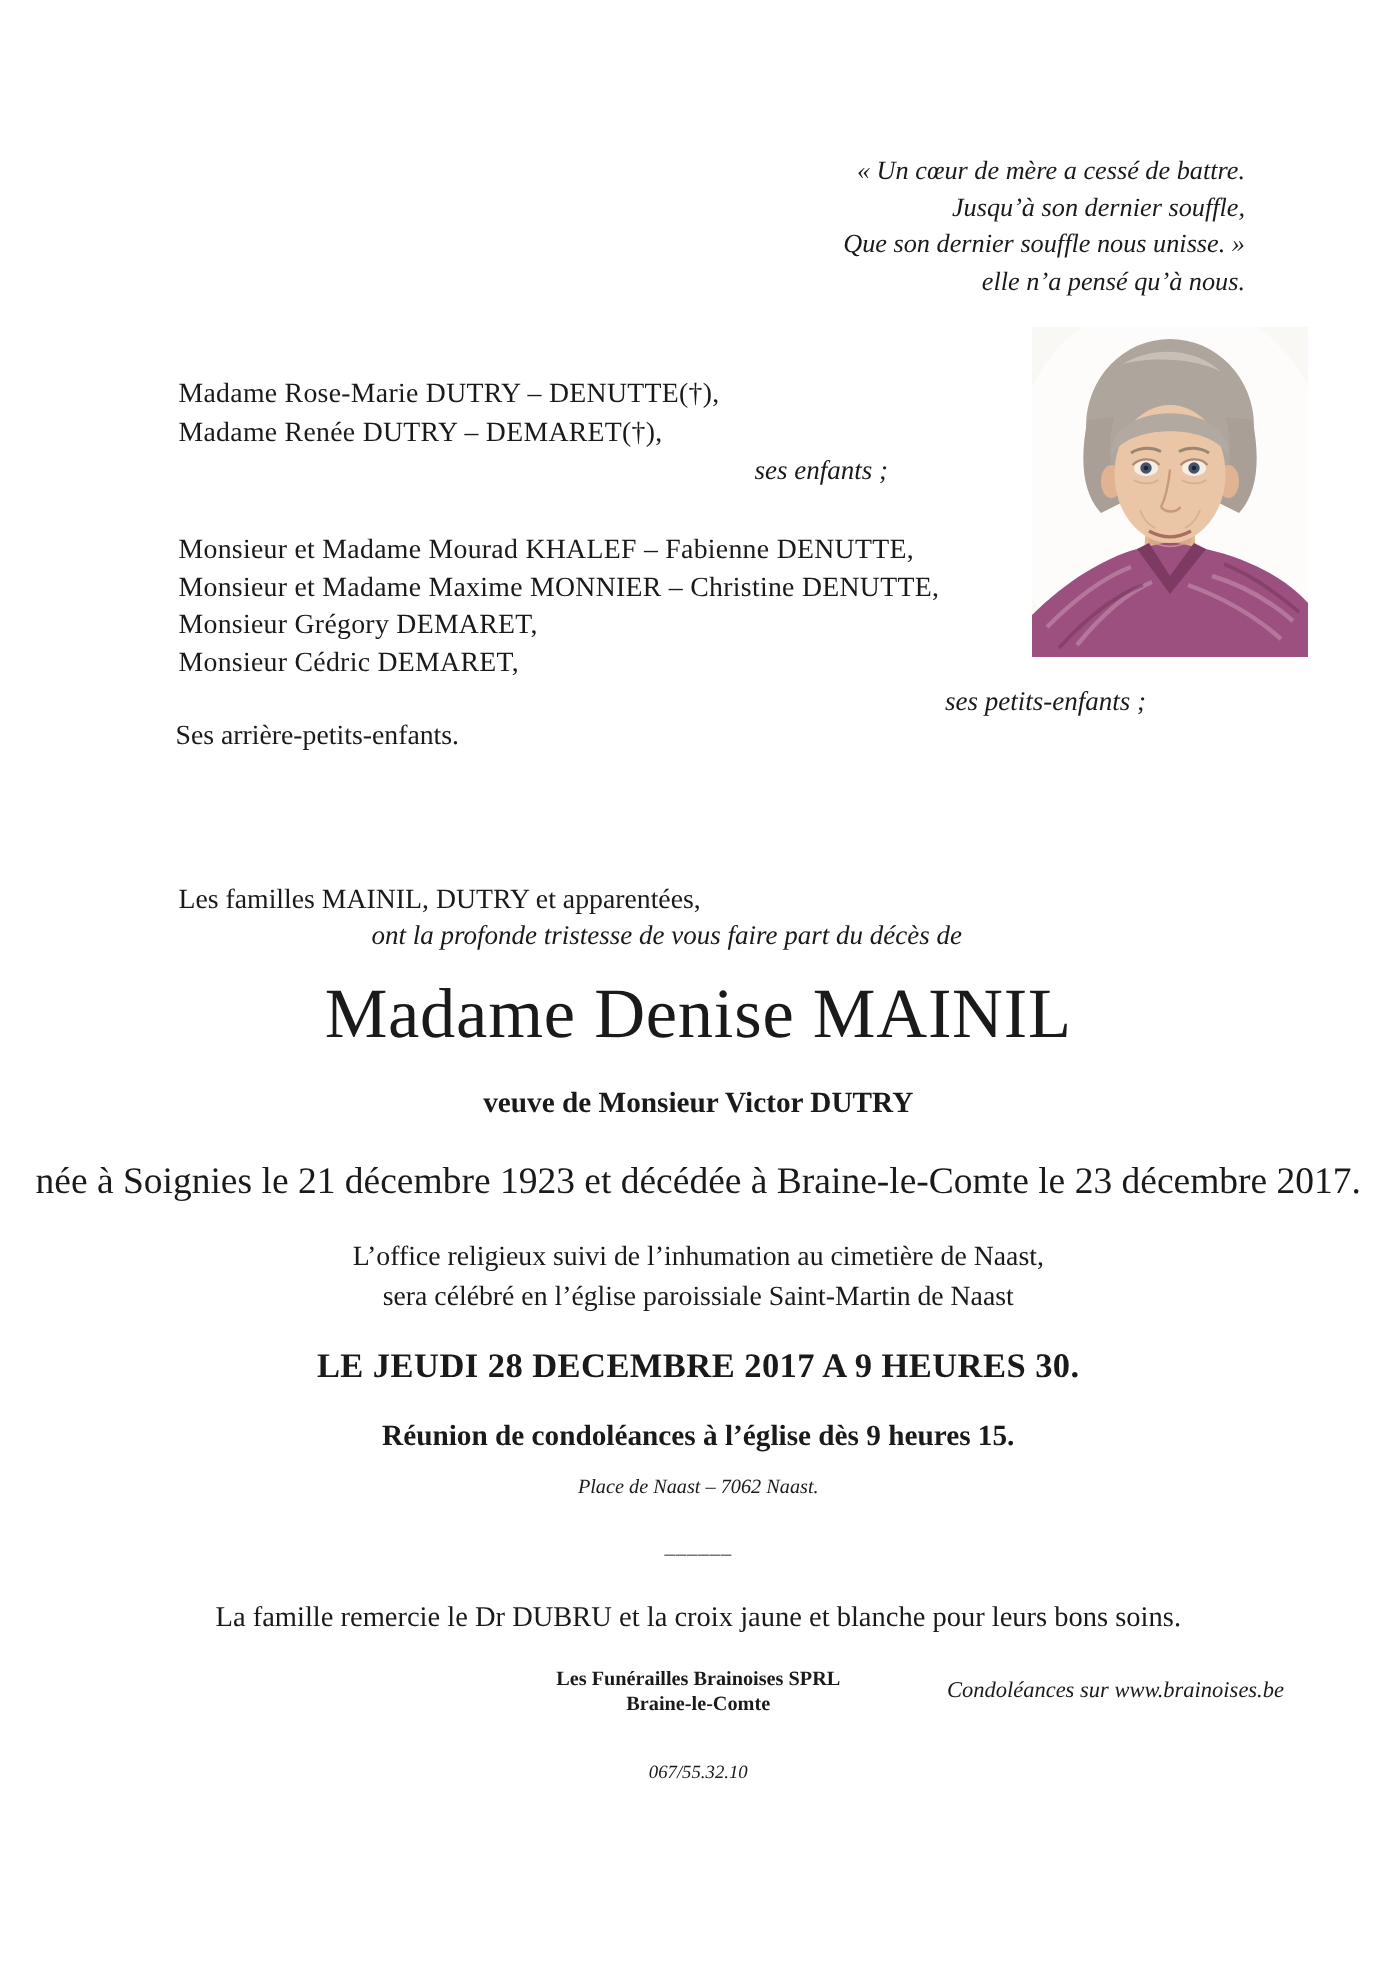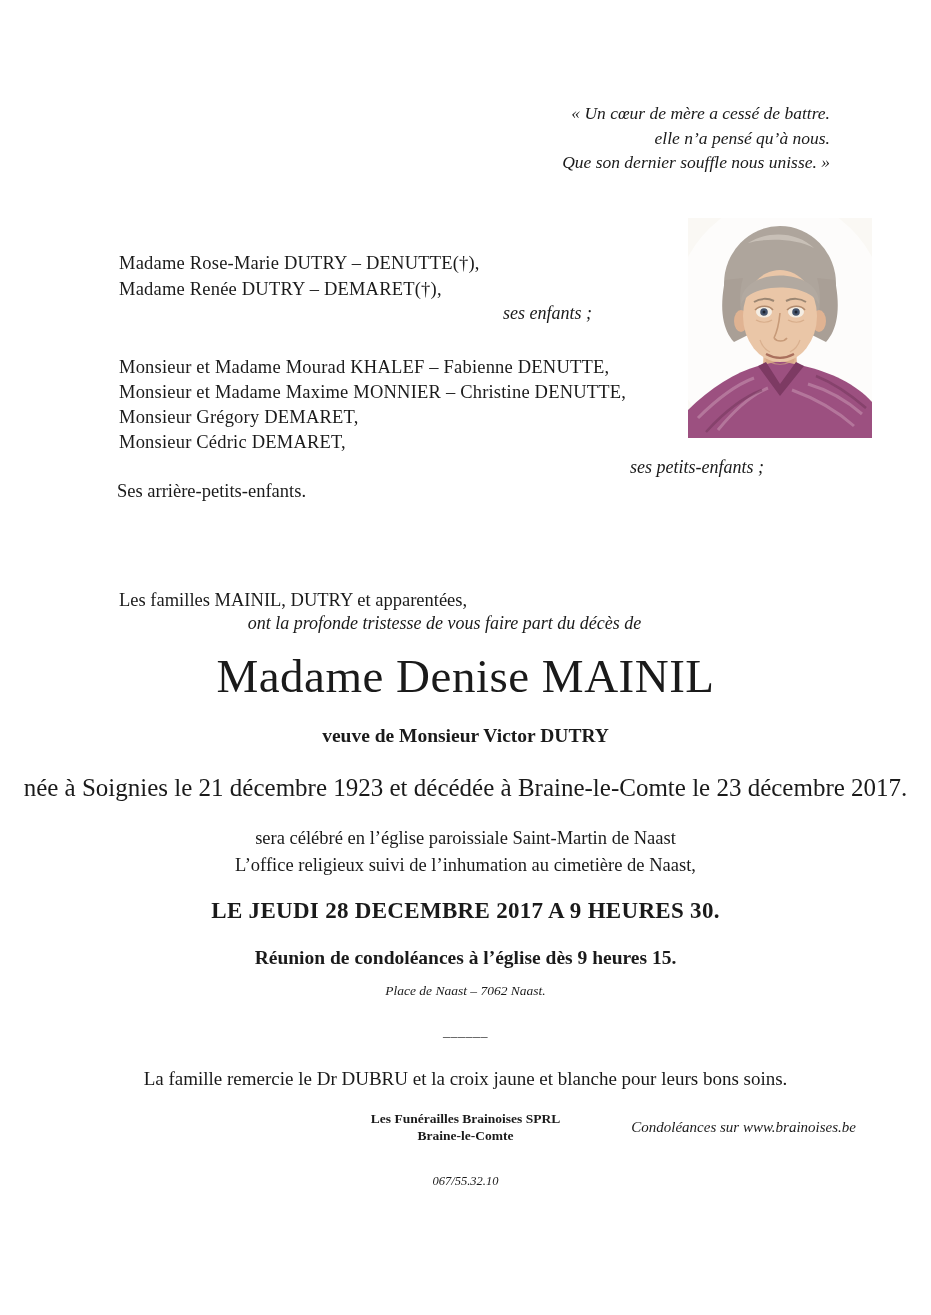--- a/index.html
+++ b/index.html
@@ -104,22 +104,23 @@
   .fh-name, .fh-city { font-weight: bold; font-size: 13.5px; }
   .fh-phone { font-style: italic; font-size: 12.5px; margin-top: 29px; }
 </style>
 </head>
 <body>
 
 <div class="page">
 
   <div class="abs quote-block">
     <div>« Un cœur de mère a cessé de battre.</div>
+    <div>Jusqu’à son dernier souffle,</div>
+    <div>Que son dernier souffle nous unisse. »</div>
     <div>elle n’a pensé qu’à nous.</div>
-    <div>Que son dernier souffle nous unisse. »</div>
   </div>
 
   <div class="abs portrait">
     <svg width="184" height="220" viewBox="0 0 184 220" aria-hidden="true">
       <rect width="184" height="220" fill="#faf8f4"></rect>
       <ellipse cx="92" cy="110" rx="110" ry="130" fill="#ffffff" opacity="0.6"></ellipse>
 
       <ellipse cx="92" cy="66" rx="56" ry="58" fill="#aea59c"></ellipse>
       <path d="M37,62 C31,92 35,112 46,124 L60,117 C51,98 50,76 55,60 Z" fill="#a99f96"></path>
       <path d="M147,62 C153,92 149,112 138,124 L124,117 C133,98 134,76 129,60 Z" fill="#a99f96"></path>
@@ -178,22 +179,22 @@
   <div class="abs caption-petits">ses petits-enfants ;</div>
   <div class="abs great-grandchildren">Ses arrière-petits-enfants.</div>
 
   <div class="abs families-line">Les familles MAINIL, DUTRY et apparentées,</div>
   <div class="abs center-line intro-line">ont la profonde tristesse de vous faire part du décès de</div>
   <div class="abs center-line widow-line">veuve de Monsieur Victor DUTRY</div>
   <div class="abs center-line deceased-title">Madame Denise MAINIL</div>
   <div class="abs center-line birthdeath-line">née à Soignies le 21 décembre 1923 et décédée à Braine-le-Comte le 23 décembre 2017.</div>
 
   <div class="abs center-line office-block">
+    <div>L’office religieux suivi de l’inhumation au cimetière de Naast,</div>
     <div>sera célébré en l’église paroissiale Saint-Martin de Naast</div>
-    <div>L’office religieux suivi de l’inhumation au cimetière de Naast,</div>
   </div>
   <div class="abs center-line date-line">LE JEUDI 28 DECEMBRE 2017 A 9 HEURES 30.</div>
   <div class="abs center-line reunion-line">Réunion de condoléances à l’église dès 9 heures 15.</div>
   <div class="abs center-line place-line">Place de Naast – 7062 Naast.</div>
 
   <div class="abs center-line divider-line">______</div>
 
   <div class="abs center-line thanks-line">La famille remercie le Dr DUBRU et la croix jaune et blanche pour leurs bons soins.</div>
 
   <div class="abs web-condolences">Condoléances sur www.brainoises.be</div>

